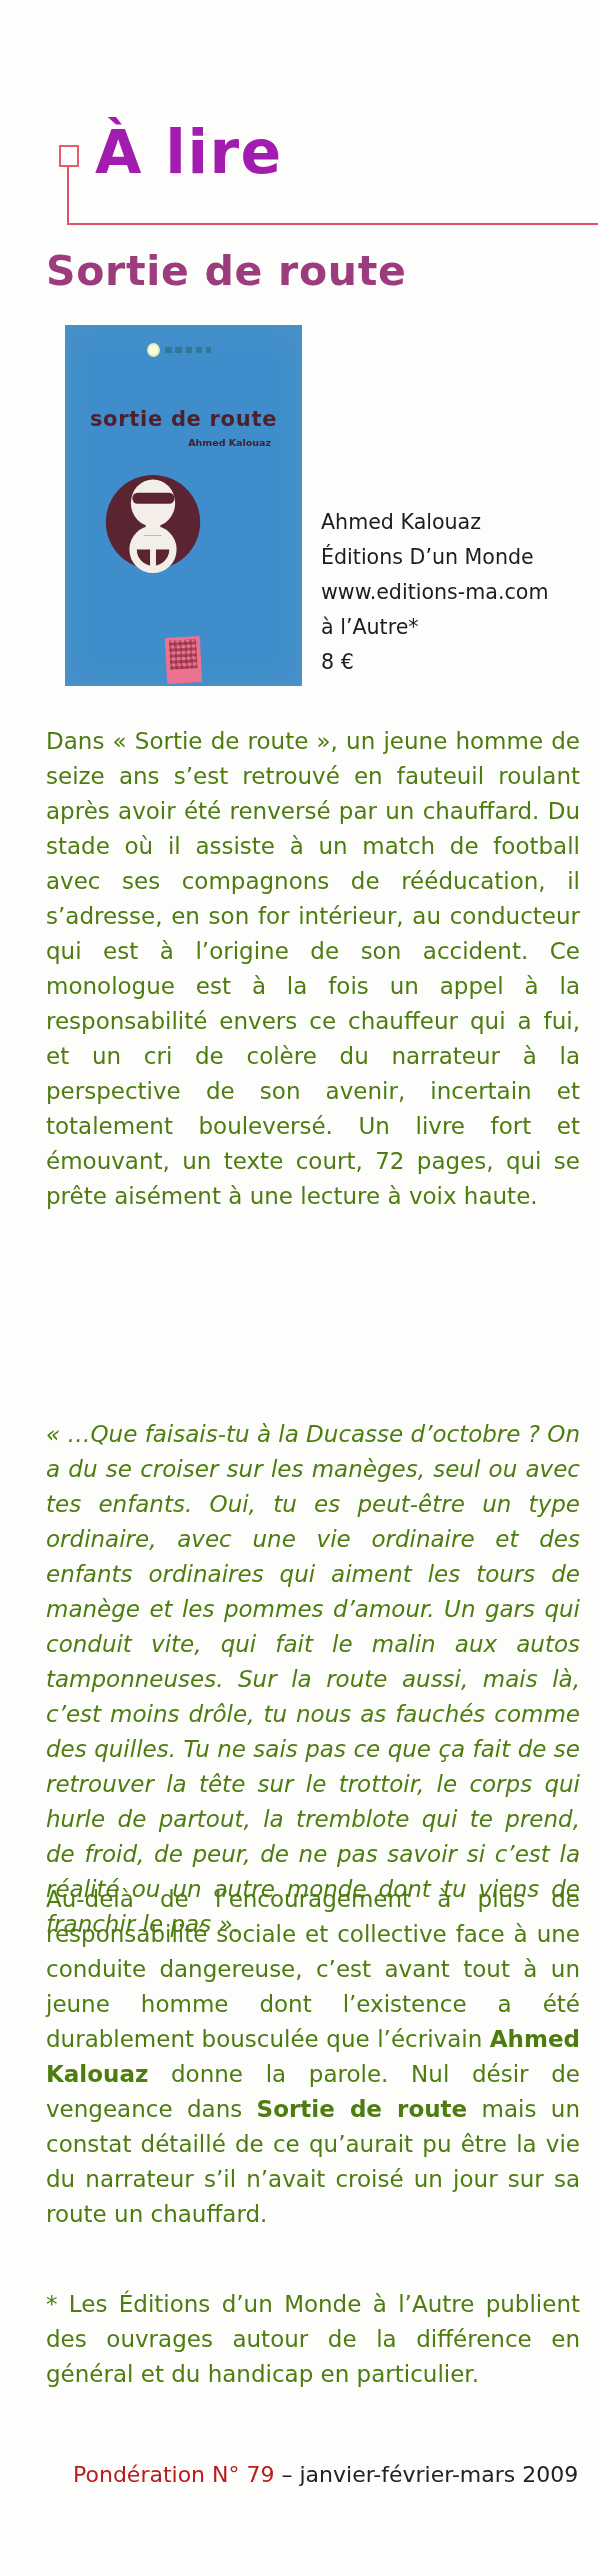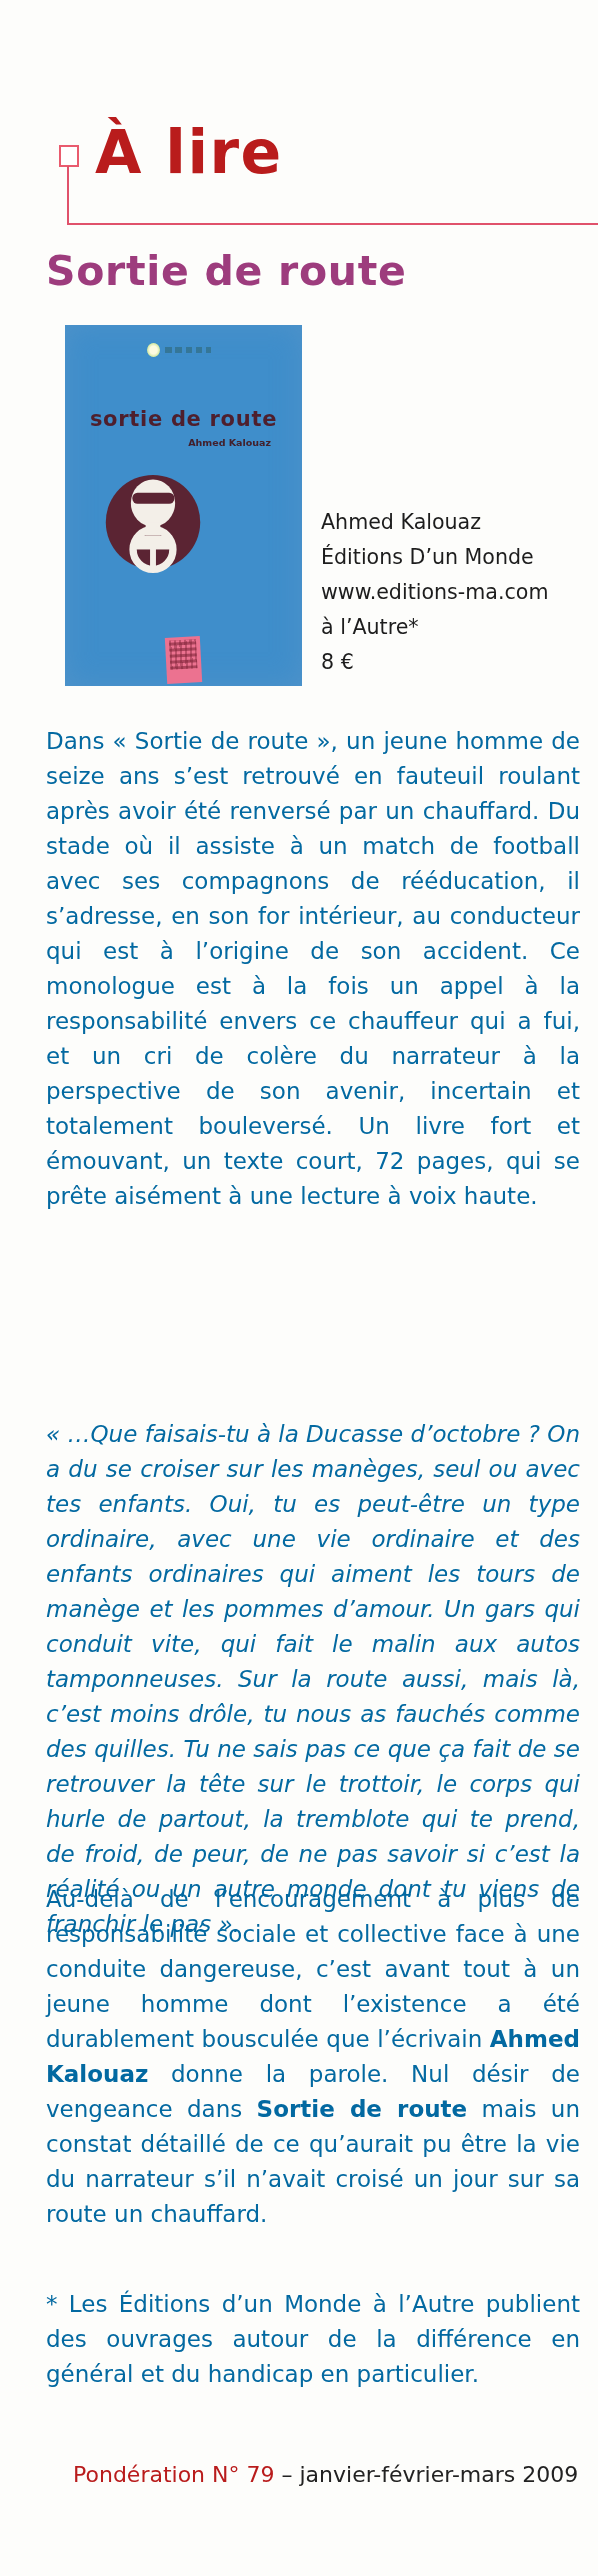--- a/index.html
+++ b/index.html
@@ -9,21 +9,21 @@
     font-family:"DejaVu Sans", sans-serif;
     color:#1c1c1c;
     overflow:hidden;
   }
   
   .marker-square{position:absolute;left:59px;top:145px;width:16px;height:18.4px;
     border:2.2px solid #e95b6e;background:#fff;}
   .line-v{position:absolute;left:67px;top:166px;width:2.2px;height:59px;background:#e0526b;}
   .line-h{position:absolute;left:67px;top:223px;width:532px;height:2.2px;background:#e0526b;}
   .header-title{position:absolute;left:95px;top:119px;font-size:60px;line-height:1.1;
-    font-weight:bold;color:#b91c1c;letter-spacing:1.5px;}
+    font-weight:bold;color:#a21caf;letter-spacing:1.5px;}
   
   .article-title{position:absolute;left:46px;top:247px;font-size:41px;line-height:1.2;
     font-weight:bold;color:#9d3c7d;letter-spacing:0.7px;}
   
   .cover{position:absolute;left:65px;top:325px;width:237px;height:361px;
     background:#3f8ecb;box-shadow:inset 0 0 29px rgba(90,150,200,.6);}
   .cover-logo{position:absolute;left:82px;top:17.6px;width:68px;height:16px;}
   .cover-logo .blob{position:absolute;left:0;top:0;width:12.5px;height:14px;border-radius:50%;
     background:radial-gradient(#fdfbe0 40%, #cfe6a0 70%, transparent 75%);}
   .cover-logo .txt{position:absolute;left:17.6px;top:4.4px;width:46px;height:5.9px;
@@ -35,21 +35,21 @@
   .cover-figure{position:absolute;left:29px;top:147px;}
   .stamp{position:absolute;left:101px;top:312px;width:35px;height:46px;background:#ec7290;
     transform:rotate(-3deg);}
   .stamp .pattern{position:absolute;left:3.7px;top:2.9px;right:3.7px;height:29px;
     background:repeating-linear-gradient(0deg,rgba(120,30,50,.55) 0 2.9px,transparent 2.9px 5.9px),
                repeating-linear-gradient(90deg,rgba(120,30,50,.4) 0 2.2px,transparent 2.2px 5.1px);}
   
   .details{position:absolute;left:321px;top:505px;font-size:20.6px;line-height:35px;color:#1d1d1d;}
   
   .para{position:absolute;left:46px;width:534px;font-size:23px;line-height:35px;
-    text-align:justify;color:#0369a1;}
+    text-align:justify;color:#4d7c0f;}
   .p1{top:724px;}
   .quote{top:1417px;font-style:italic;}
   .p3{top:1882px;}
   .footnote{top:2268px;margin-top:19px;}
   .bold{font-weight:bold;}
   
   .footer{position:absolute;left:73px;top:2462px;font-size:22px;white-space:nowrap;}
   .footer .issue{color:#b91c1c;}
   .footer .date{color:#222;text-align:center;}
 </style>

